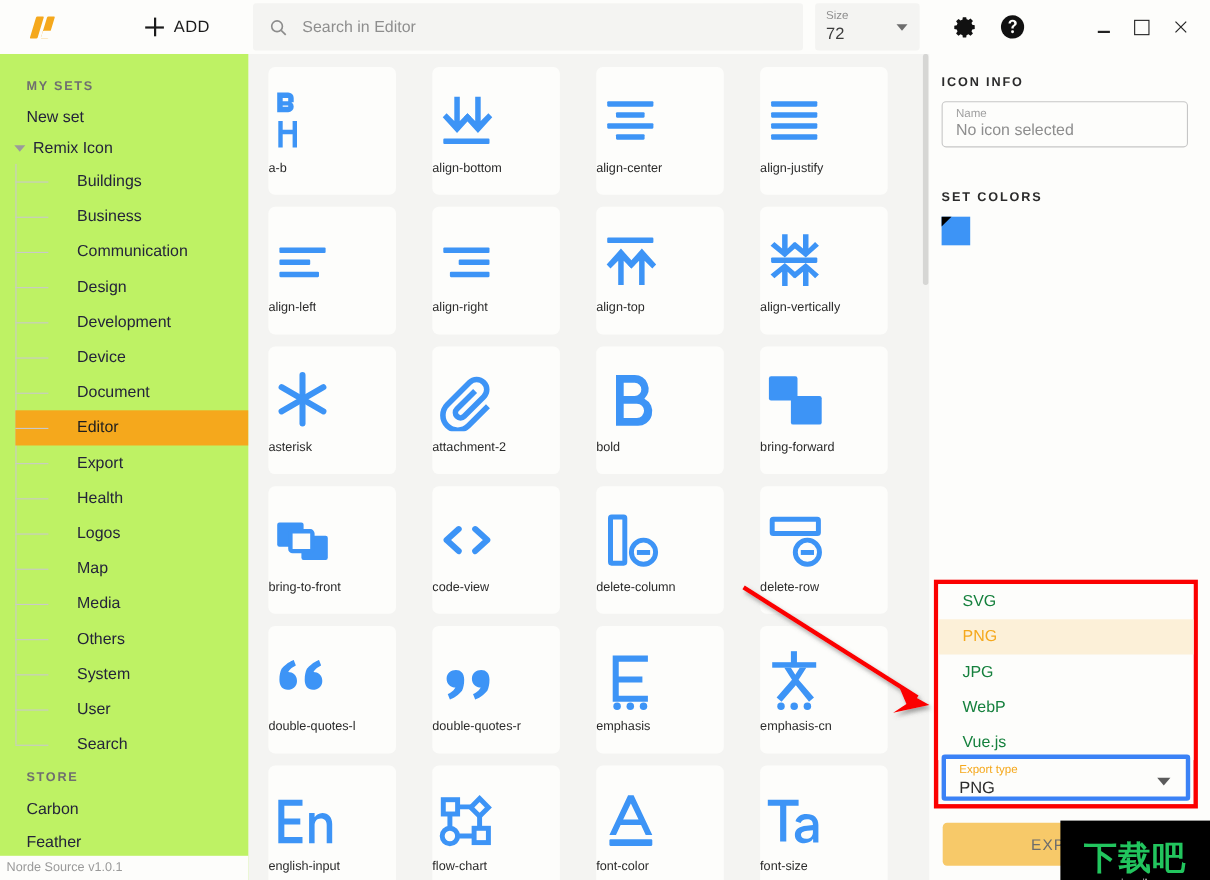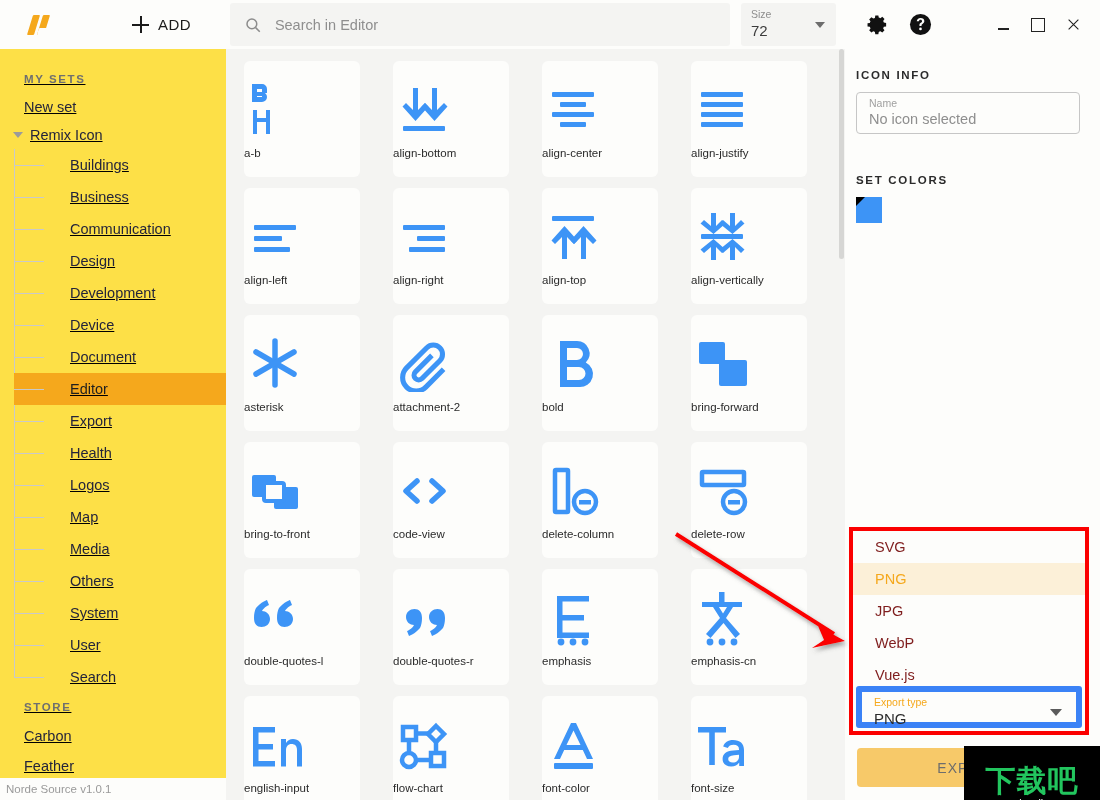--- a/index.html
+++ b/index.html
@@ -69,22 +69,22 @@
   }
   .win-min::after { content: ""; display: block; width: 11px; height: 1.6px; background: #222; margin-top: 9px; }
   .win-max::after { content: ""; display: block; width: 12px; height: 12px; border: 1.6px solid #222; }
   .win-close svg { width: 13px; height: 13px; }
 
   
   .body-row { flex: 1; display: flex; min-height: 0; position: relative; }
 
   
   .sidebar {
-    width: 226px; min-width: 226px; background: #fde047; position: relative;
-    overflow: hidden; padding-top: 16px; text-decoration: underline;
+    width: 226px; min-width: 226px; background: #bef264; position: relative;
+    overflow: hidden; padding-top: 16px;
   }
   .sb-scroll { height: 100%; overflow: hidden; }
   .sb-section {
     font-size: 11.5px; letter-spacing: 1.6px; color: #6f6f6f; font-weight: 700;
     padding: 8px 0 8px 24px;
   }
   .sb-root {
     font-size: 14.5px; color: #24243a; padding: 6px 0 6px 24px; cursor: pointer;
     display: flex; align-items: center;
   }
@@ -166,26 +166,26 @@
   }
 
   
   .export-zone {
     position: absolute; left: 849px; top: 527px; width: 240px; height: 208px;
     border: 4px solid #fb0000; background: #fdfdfb; z-index: 20;
   }
   .opt-list { background: #fdfdfb; }
   .opt {
     height: 32px; display: flex; align-items: center; padding-left: 22px;
-    font-size: 14.5px; color: #7f1d1d; cursor: pointer;
+    font-size: 14.5px; color: #15803d; cursor: pointer;
   }
   .opt.active { background: #fcf0d8; color: #f5a81c; }
   .export-select {
     position: absolute; left: 3px; right: 3px; bottom: 3px; height: 42px;
-    border: 6px solid #3b82f6; border-radius: 3px; background: #fdfdfb;
+    border: 4px solid #3b82f6; border-radius: 3px; background: #fdfdfb;
     padding: 4px 12px 0 12px; cursor: pointer;
   }
   .es-label { font-size: 10.5px; color: #f5a81c; line-height: 13px; }
   .es-value { font-size: 15px; color: #2b2b2b; line-height: 20px; }
   .es-caret {
     position: absolute; right: 14px; top: 17px; width: 0; height: 0;
     border-left: 6px solid transparent; border-right: 6px solid transparent;
     border-top: 7px solid #5b5b5b;
   }
 

